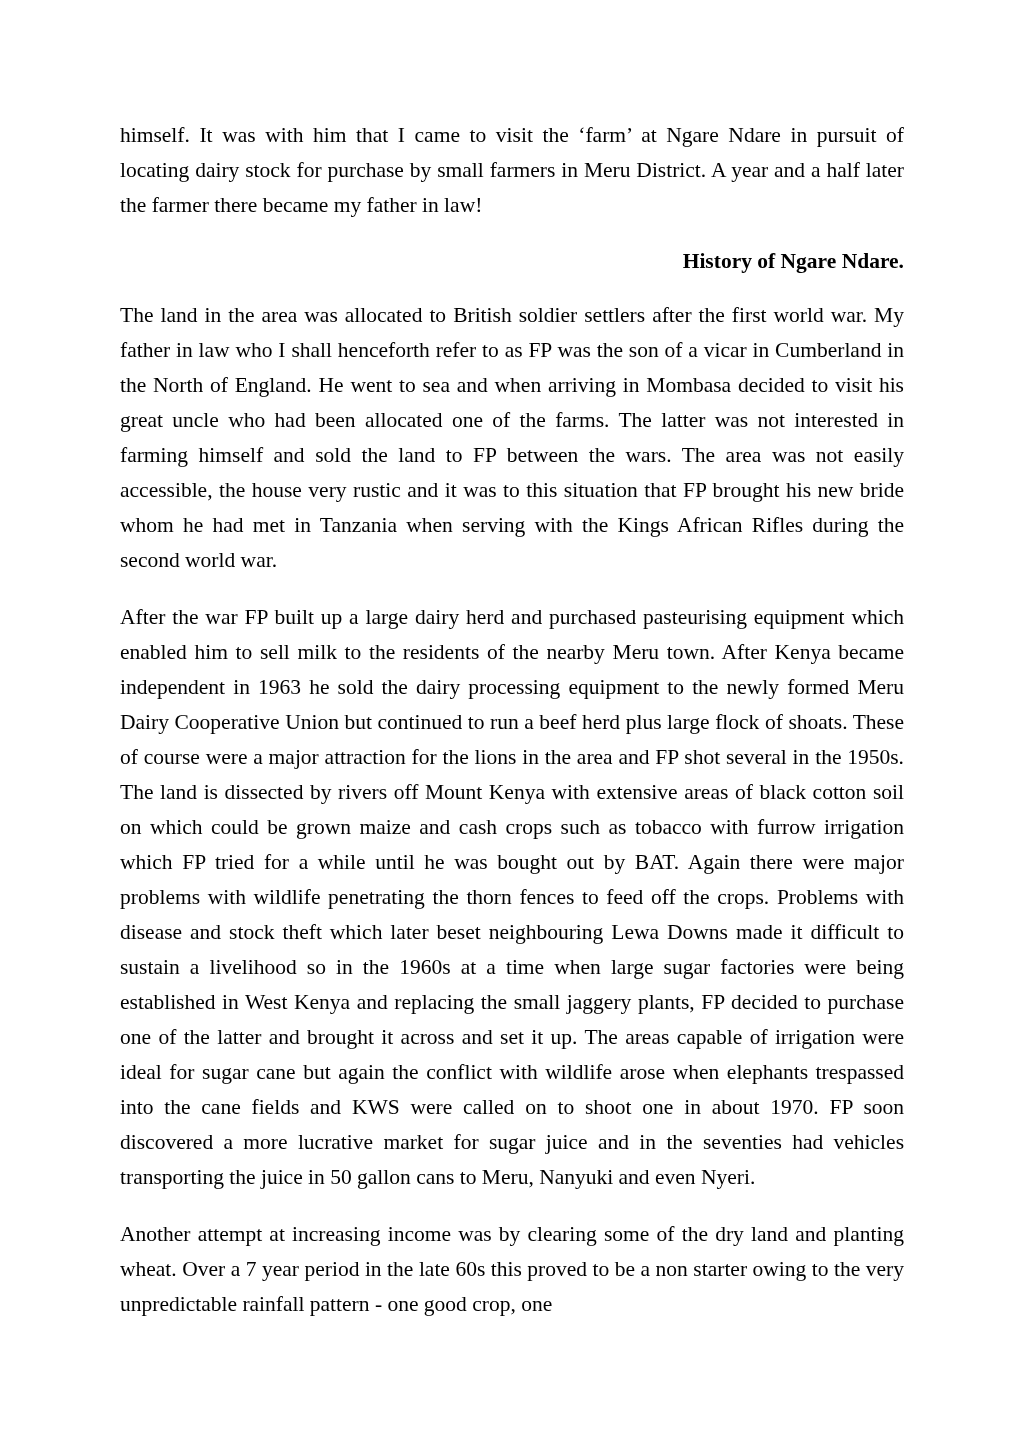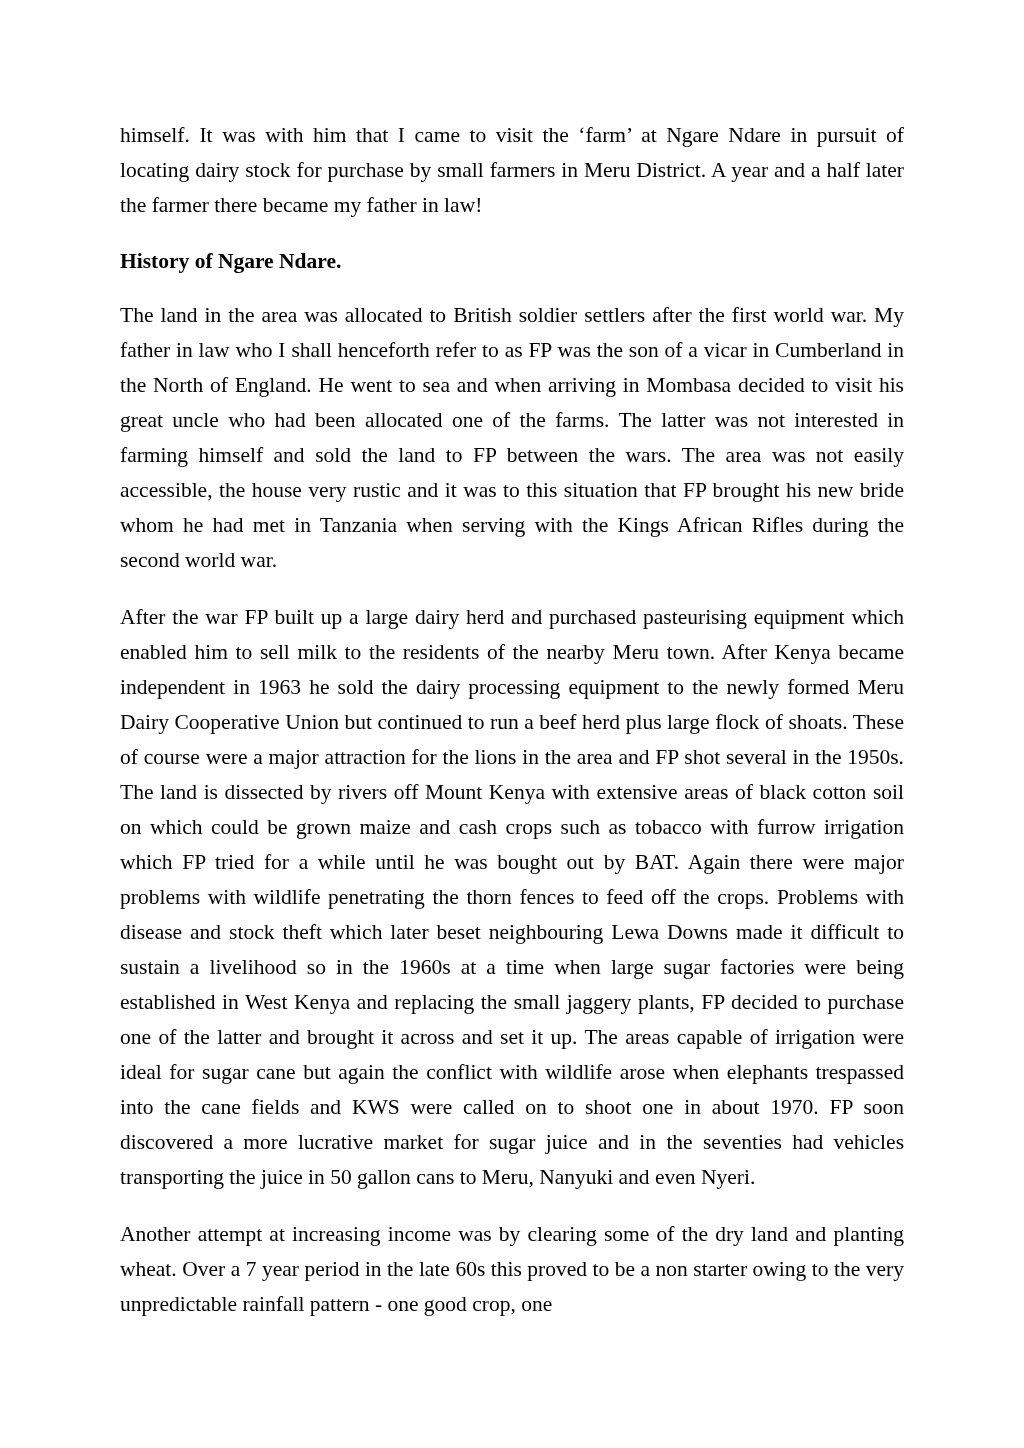--- a/index.html
+++ b/index.html
@@ -29,21 +29,21 @@
     line-height: 35px;
     text-align: justify;
     text-justify: inter-word;
     hyphens: none;
   }
   h2.heading {
     margin: 0 0 20px 0;
     font-size: 21.5px;
     line-height: 33px;
     font-weight: bold;
-    text-align: left;
+    text-align: right;
   }
   p.para:last-child {
     margin-bottom: 0;
   }
 </style>
 </head>
 <body>
 
 <div class="page">
   <div class="doc-body">

